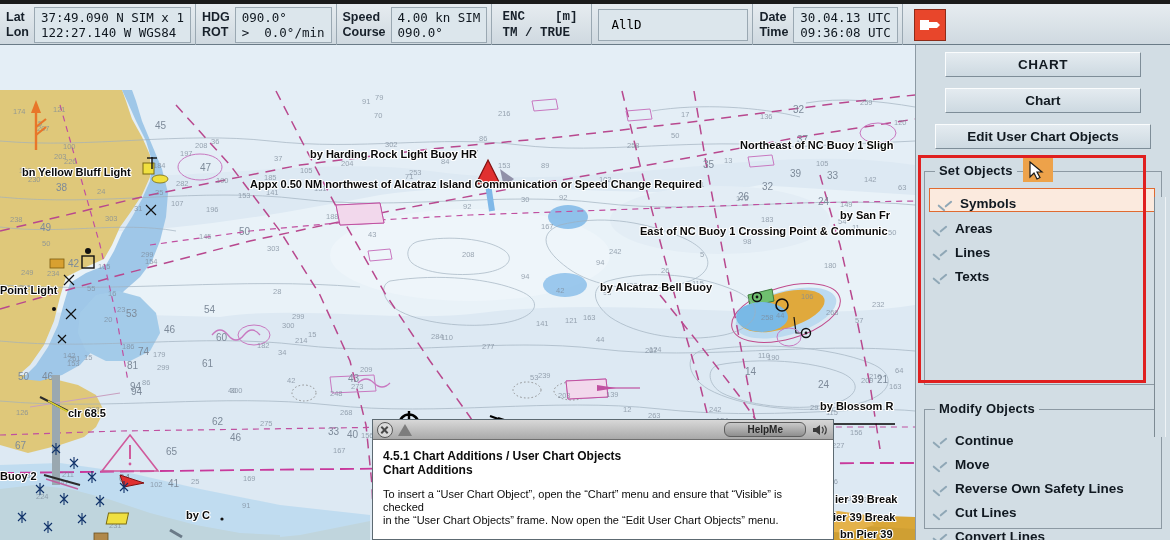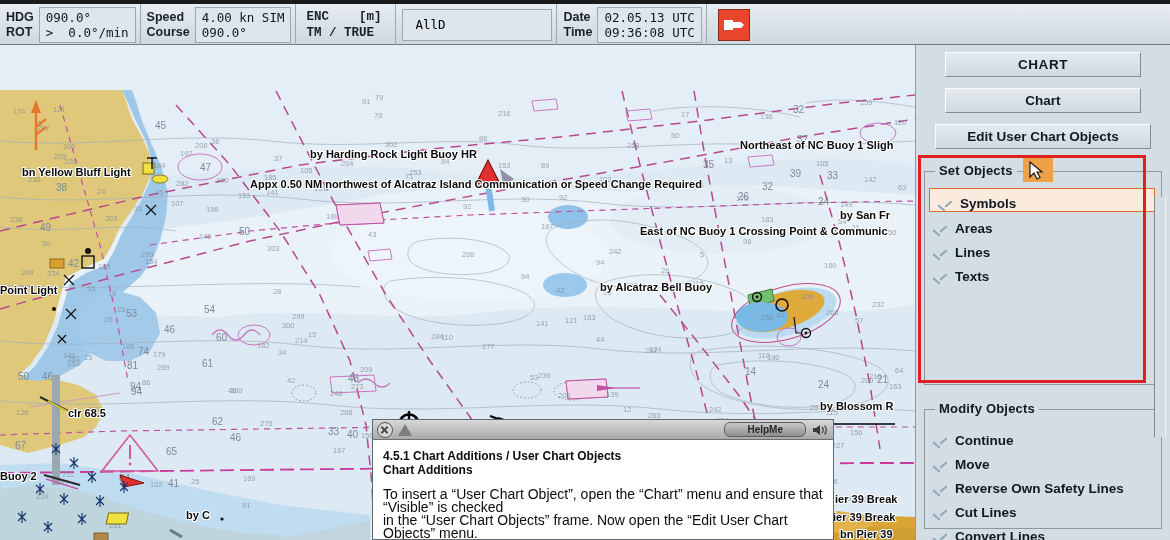--- a/index.html
+++ b/index.html
@@ -192,32 +192,42 @@
     color:#262626;font-size:10px;font-weight:bold;
     padding:1px 22px;margin-right:6px;cursor:pointer;
   }
   .spk{width:17px;height:14px;flex:none;cursor:pointer;}
   .helpbody{
     padding:9px 10px 0 10px;
     font-family:"Liberation Sans",sans-serif;
     color:#0c0c0c;
   }
   .help-h1{font-size:12px;font-weight:bold;line-height:14px;}
-  .help-p{font-size:14px;line-height:13px;margin-top:11px;}
+  .help-p{font-size:11px;line-height:13px;margin-top:11px;}
   .help-p2{font-size:10.5px;line-height:13px;margin-top:11px;}
   .help-li{font-size:10.5px;line-height:13px;margin-left:36px;}
 </style>
 </head>
 <body>
 
 <div id="app">
 
   <div class="topbar">
     <div class="tb-strip"></div>
 
+    <div class="tb-group">
+      <div class="tb-labels">
+        <span>Lat</span>
+        <span>Lon</span>
+      </div>
+      <div class="tb-values tb-wide">
+        <span>37:49.090 N SIM x 1</span>
+        <span>122:27.140 W WGS84</span>
+      </div>
+    </div>
 
     <div class="tb-group">
       <div class="tb-labels">
         <span>HDG</span>
         <span>ROT</span>
       </div>
       <div class="tb-values">
         <span>090.0°</span>
         <span>&gt;  0.0°/min</span>
       </div>
@@ -247,21 +257,21 @@
         <span>D</span>
       </div>
     </div>
 
     <div class="tb-group">
       <div class="tb-labels">
         <span>Date</span>
         <span>Time</span>
       </div>
       <div class="tb-values">
-        <span>02.05.13 UTC</span>
+        <span>30.04.13 UTC</span>
         <span>09:36:08 UTC</span>
       </div>
     </div>
 
     <div class="tb-group nobord">
       <div class="tb-icon">
         <svg width="22" height="16" viewBox="0 0 22 16">
           <rect x="1" y="3" width="9" height="10" fill="#ffffff"></rect>
           <path d="M10 5 L18 5 L21 8 L18 11 L10 11 Z" fill="#ffffff"></path>
         </svg>

